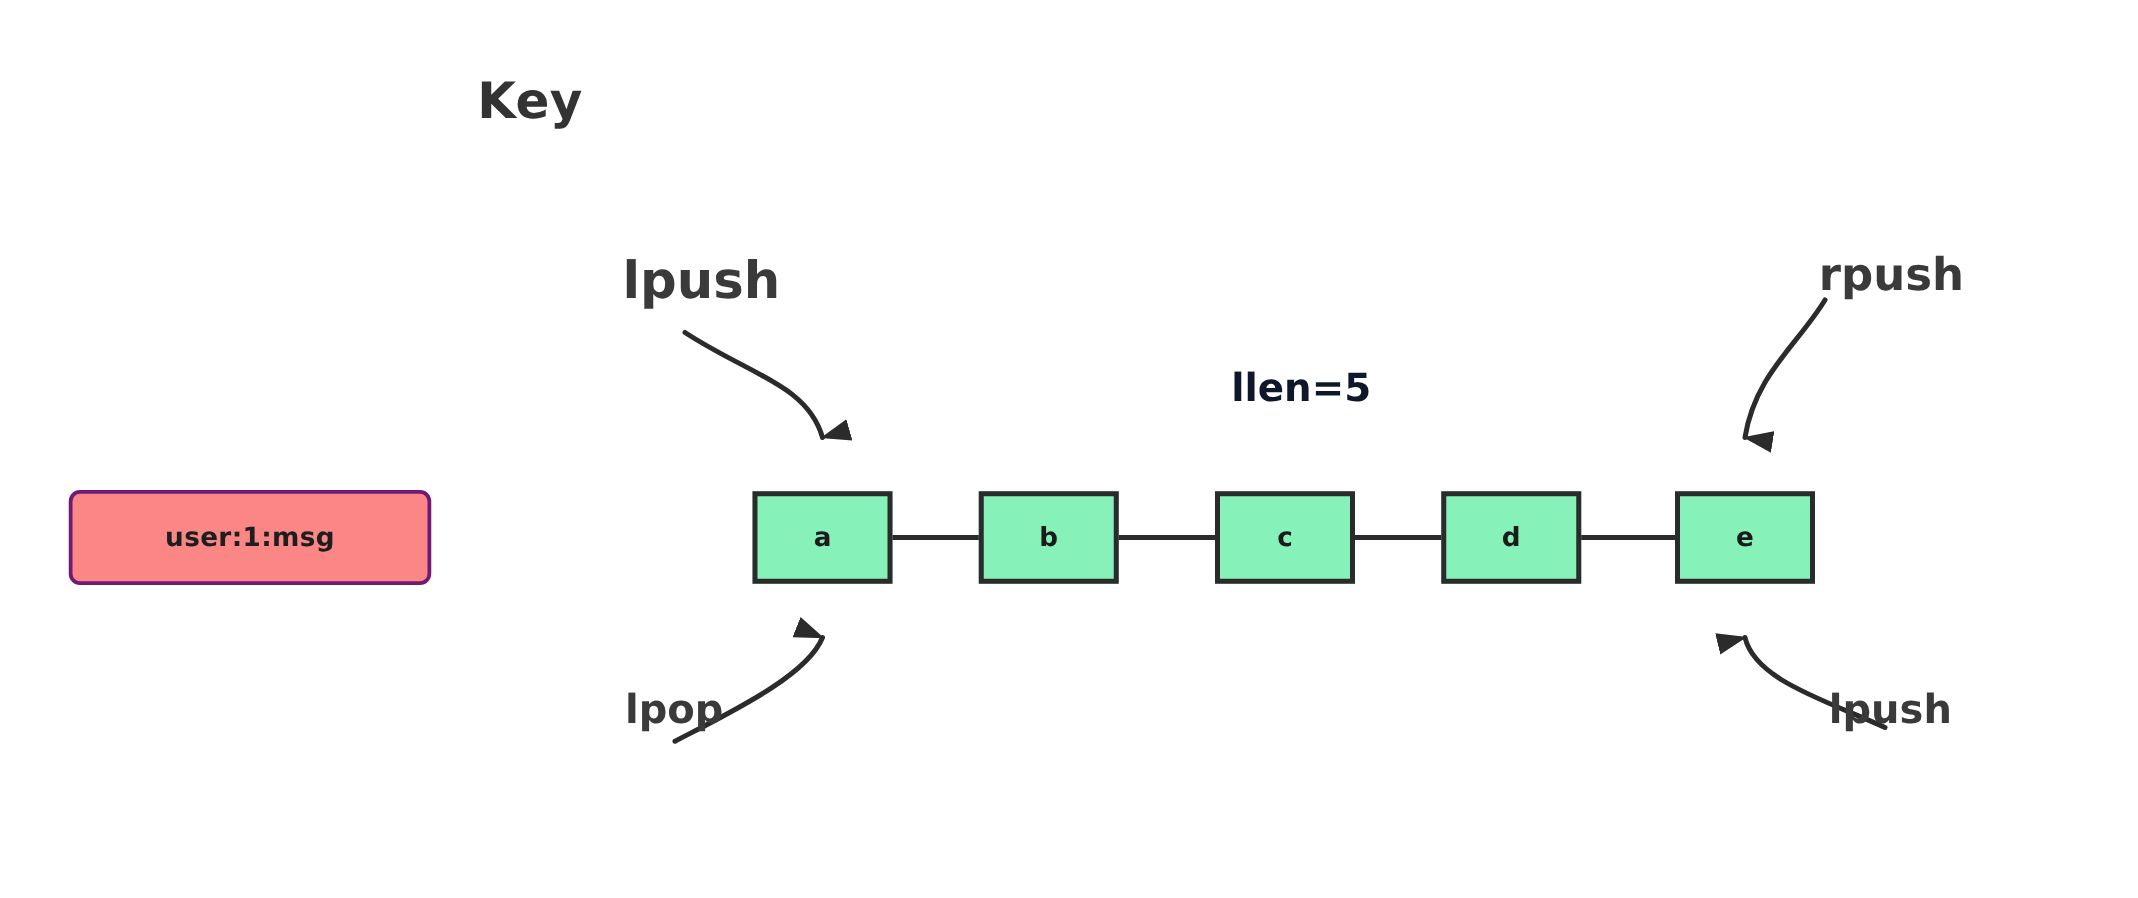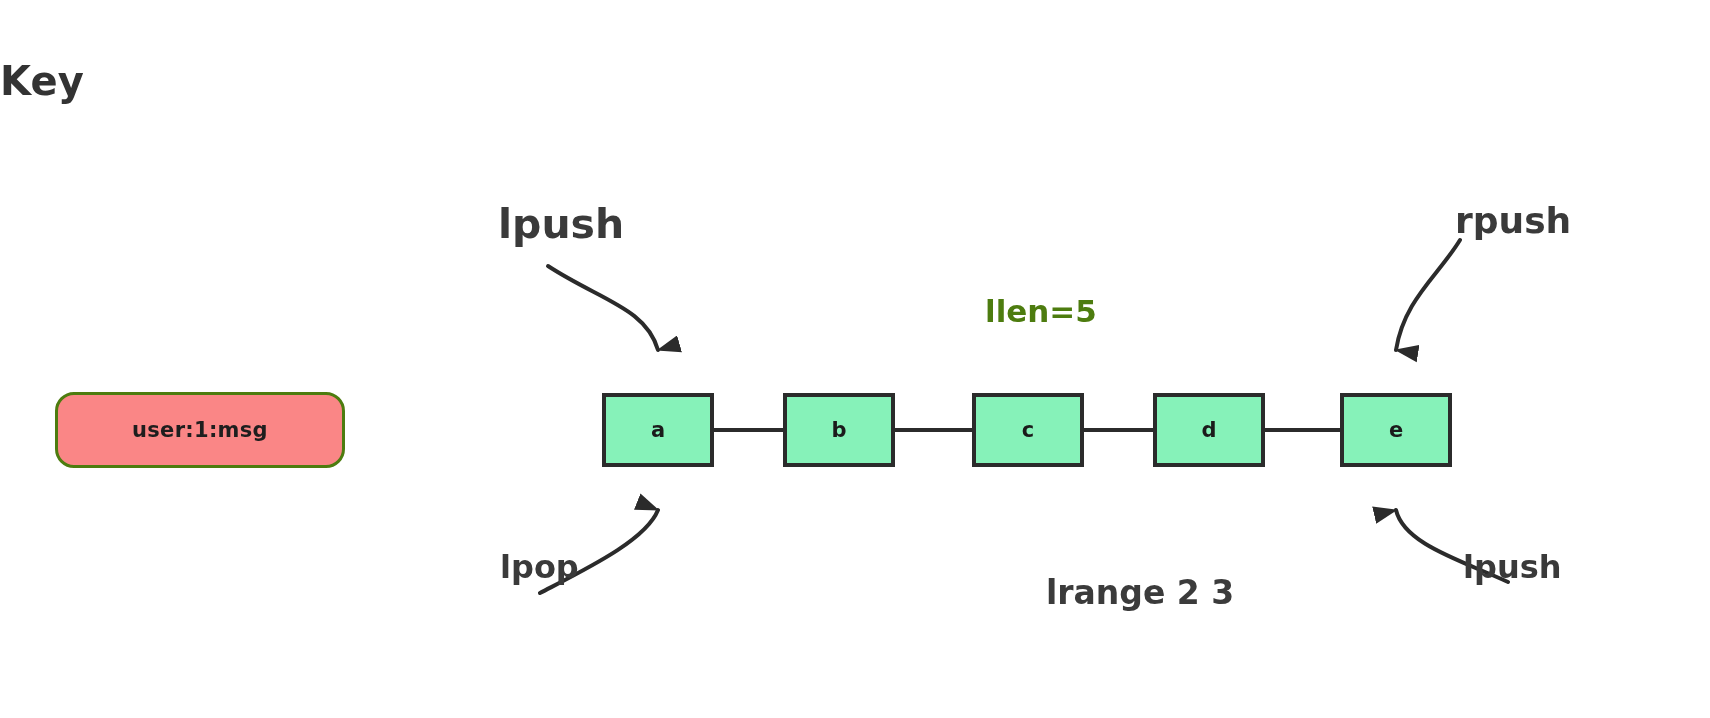--- a/index.html
+++ b/index.html
@@ -24,21 +24,22 @@
   }
 
   
   .col-heading {
     position: absolute;
     font-weight: bold;
     color: #333333;
     font-size: 40px;
     letter-spacing: 0.2px;
     white-space: nowrap;
-    text-align: left;
+    text-align: right;
+    padding-left: 46px;
   }
   #key-heading {
     left: 0px;
     top: 58px;
     width: 420px;
   }
   #value-heading {
     left: 750px;
     top: 58px;
     width: 420px;
@@ -46,22 +47,22 @@
 
   
   #key-box {
     position: absolute;
     left: 55px;
     top: 392px;
     width: 290px;
     height: 76px;
     box-sizing: border-box;
     background: #fa8686;
-    border: 3px solid #4d7c0f;
-    border-radius: 19px;
+    border: 3px solid #701a75;
+    border-radius: 9px;
     display: flex;
     align-items: center;
     justify-content: center;
   }
   #key-box .key-label {
     font-size: 21px;
     font-weight: bold;
     color: #1e1e1e;
     letter-spacing: 0.3px;
     white-space: nowrap;
@@ -116,21 +117,21 @@
   .annot {
     position: absolute;
     font-weight: bold;
     color: #3a3a3a;
     white-space: nowrap;
   }
   #label-lpush  { left: 498px;  top: 200px; font-size: 41px; }
   #label-rpush  { left: 1455px; top: 200px; font-size: 36px; }
   #label-lpop   { left: 500px;  top: 548px; font-size: 32px; }
   #label-rpop   { left: 1463px; top: 548px; font-size: 32px; }
-  #label-llen   { left: 985px;  top: 293px; font-size: 31px; color: #4d7c0f; }
+  #label-llen   { left: 985px;  top: 293px; font-size: 31px; color: #0f172a; }
   #label-lrange { left: 1046px; top: 573px; font-size: 33px; color: #3b3b3b; }
 </style>
 </head>
 <body>
 
 <div id="diagram-root">
 
   <div class="col-heading" id="key-heading">Key</div>
 
 
@@ -176,15 +177,14 @@
     <path d="M 540 593 C 588 568, 646 540, 658 510" fill="none" stroke="#2b2b2b" stroke-width="4" stroke-linecap="round" marker-end="url(#arrowhead-up)"></path>
 
     <path d="M 1508 582 C 1460 560, 1404 544, 1396 510" fill="none" stroke="#2b2b2b" stroke-width="4" stroke-linecap="round" marker-end="url(#arrowhead-up)"></path>
   </svg>
 
   <div class="annot" id="label-lpush">lpush</div>
   <div class="annot" id="label-rpush">rpush</div>
   <div class="annot" id="label-lpop">lpop</div>
   <div class="annot" id="label-rpop">lpush</div>
   <div class="annot" id="label-llen">llen=5</div>
-  <div class="annot" id="label-lrange">lrange 2 3</div>
 
 </div>
 
 </body></html>

